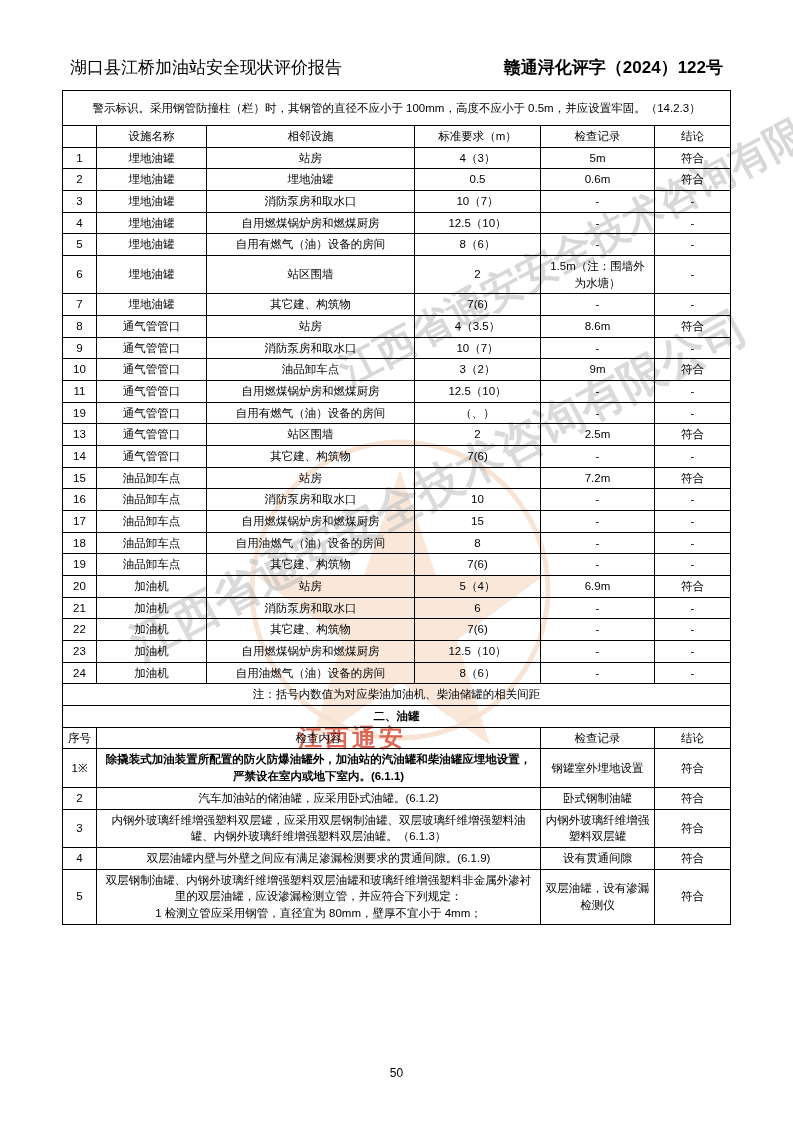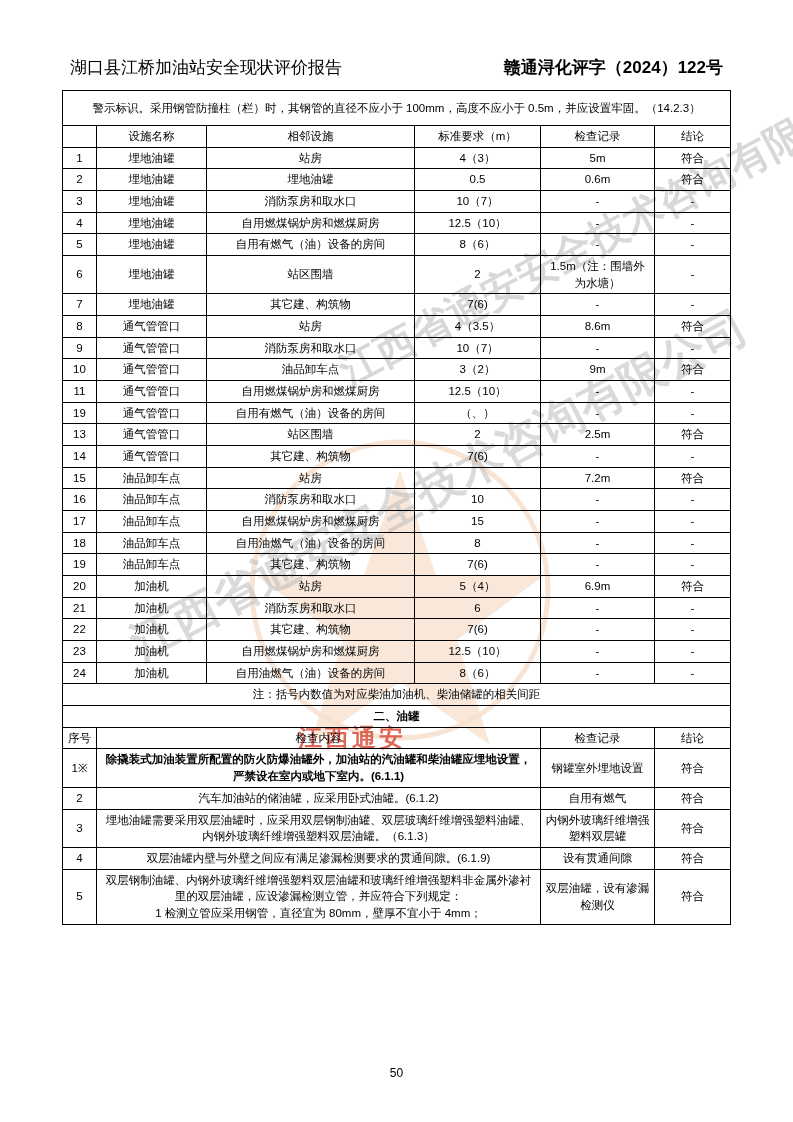--- a/index.html
+++ b/index.html
@@ -368,26 +368,26 @@
 
     <tr>
       <td>1※</td>
       <td class="l bold" colspan="3">除撬装式加油装置所配置的防火防爆油罐外，加油站的汽油罐和柴油罐应埋地设置，严禁设在室内或地下室内。(6.1.1)</td>
       <td>钢罐室外埋地设置</td>
       <td>符合</td>
     </tr>
     <tr>
       <td>2</td>
       <td class="l" colspan="3">汽车加油站的储油罐，应采用卧式油罐。(6.1.2)</td>
-      <td>自用有燃气</td>
+      <td>卧式钢制油罐</td>
       <td>符合</td>
     </tr>
     <tr>
       <td>3</td>
-      <td class="l" colspan="3">埋地油罐需要采用双层油罐时，应采用双层钢制油罐、双层玻璃纤维增强塑料油罐、内钢外玻璃纤维增强塑料双层油罐。（6.1.3）</td>
+      <td class="l" colspan="3">内钢外玻璃纤维增强塑料双层罐，应采用双层钢制油罐、双层玻璃纤维增强塑料油罐、内钢外玻璃纤维增强塑料双层油罐。（6.1.3）</td>
       <td>内钢外玻璃纤维增强塑料双层罐</td>
       <td>符合</td>
     </tr>
     <tr>
       <td>4</td>
       <td class="l" colspan="3">双层油罐内壁与外壁之间应有满足渗漏检测要求的贯通间隙。(6.1.9)</td>
       <td>设有贯通间隙</td>
       <td>符合</td>
     </tr>
     <tr>

